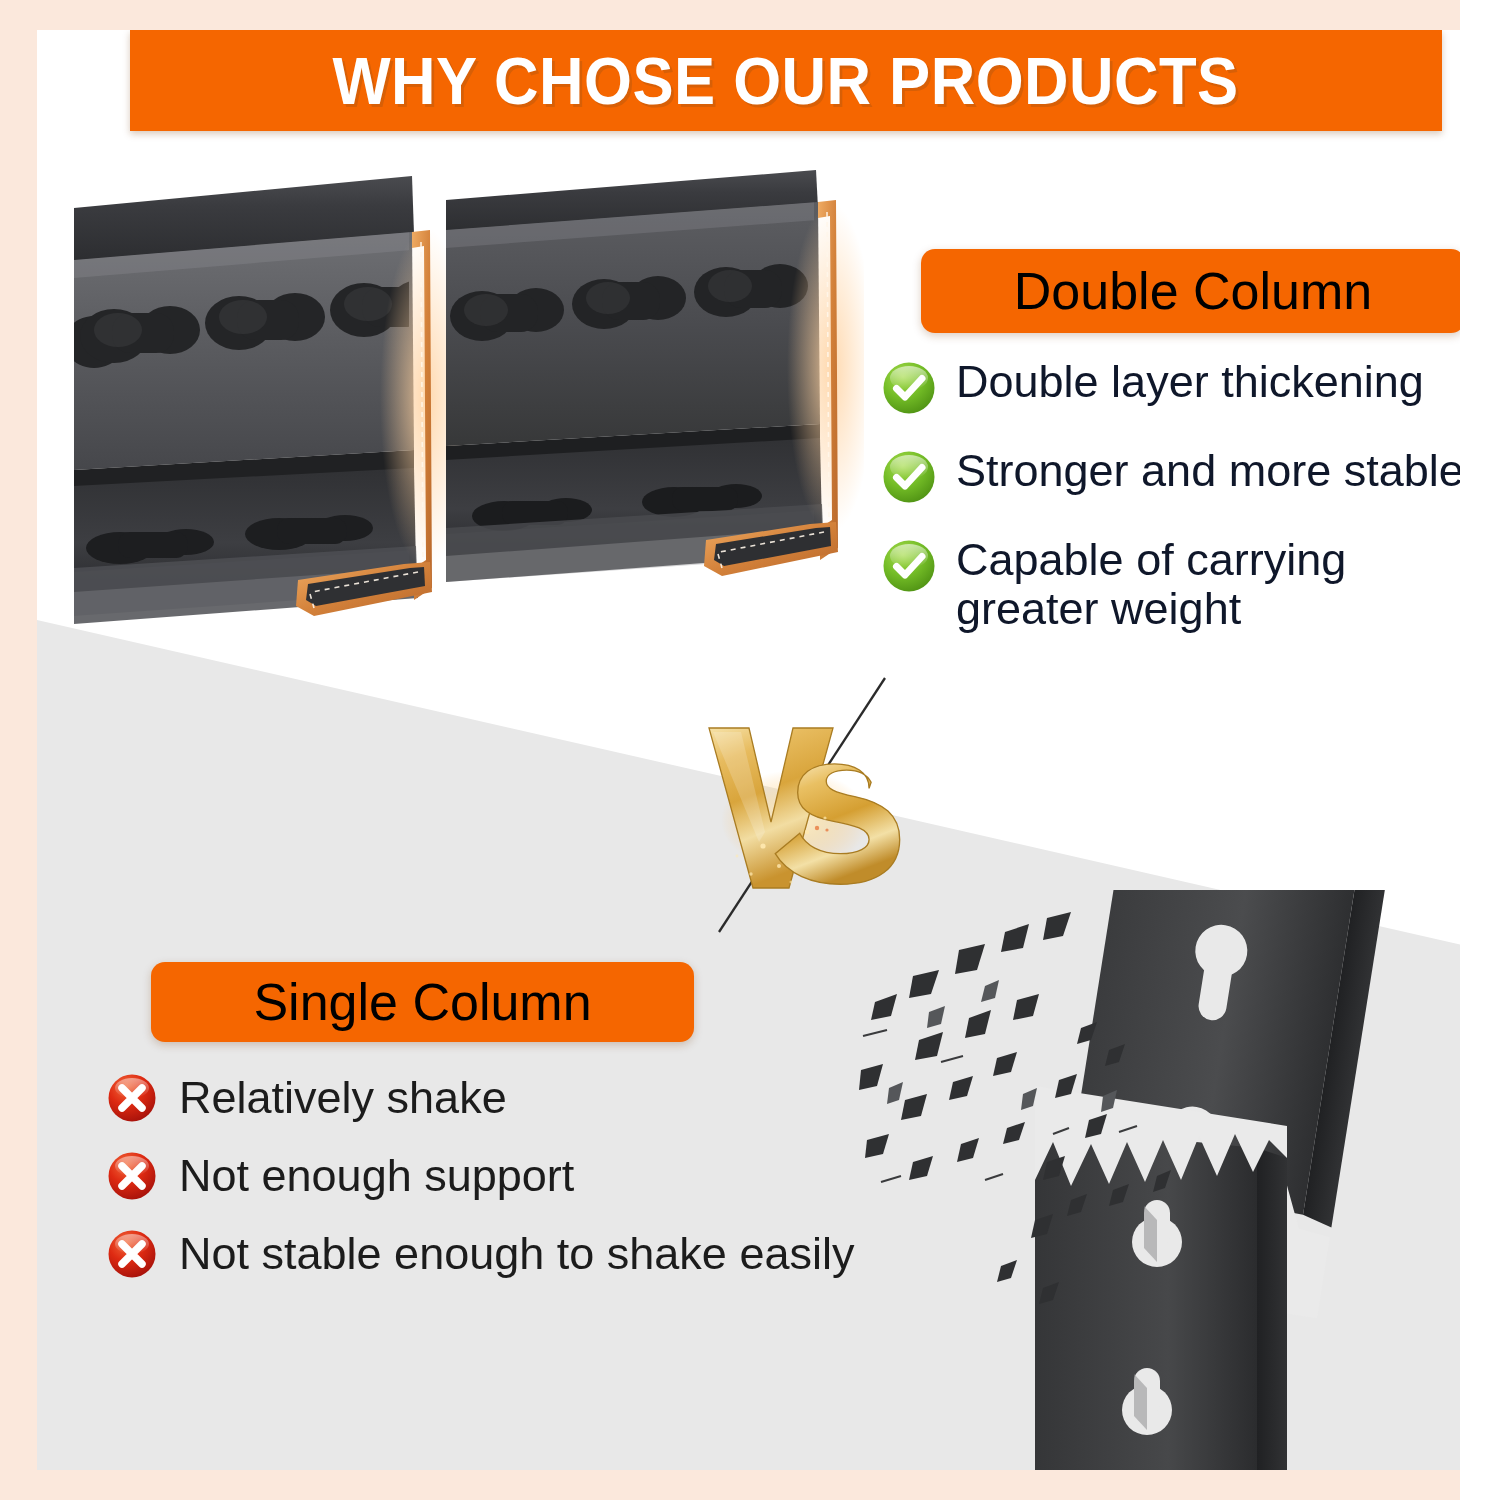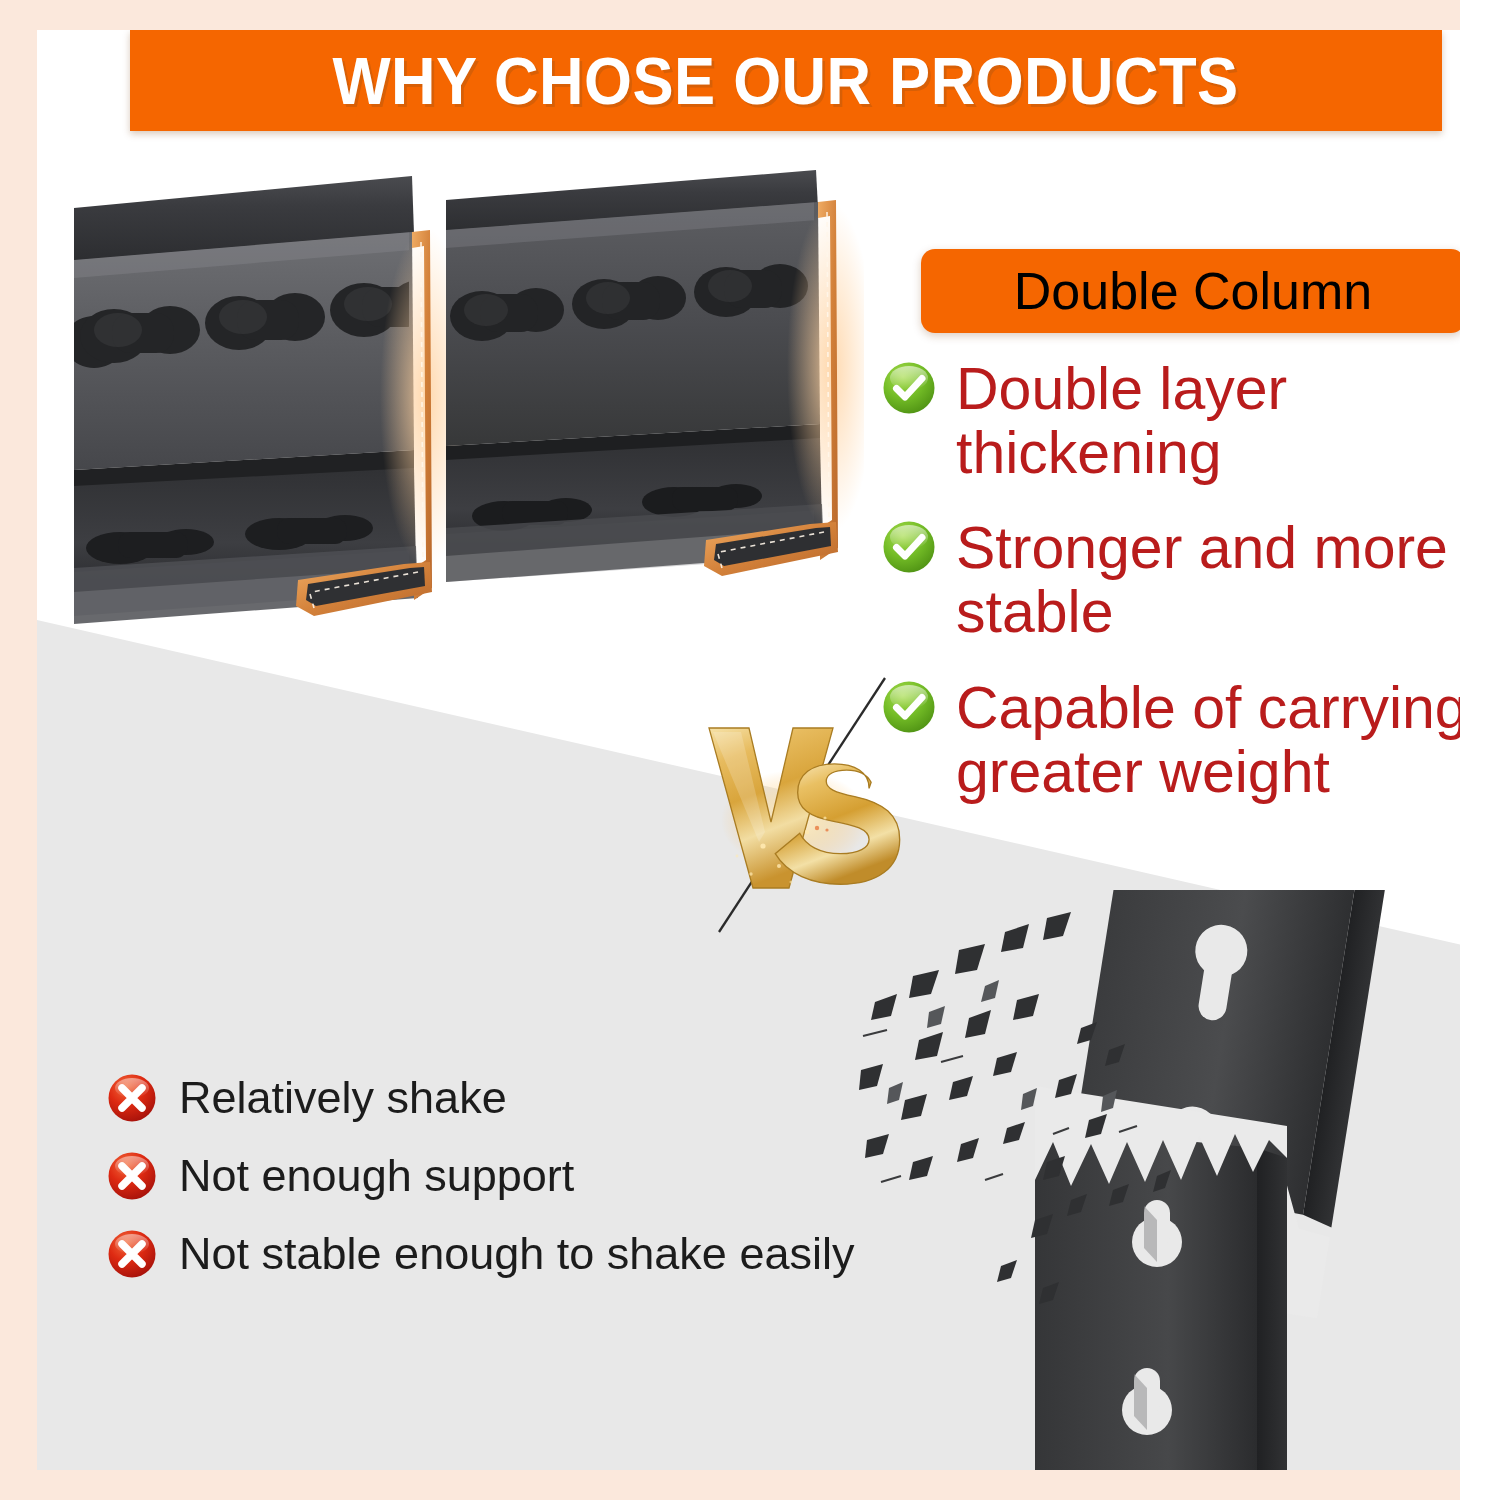--- a/index.html
+++ b/index.html
@@ -115,22 +115,22 @@
   }
   .pro-item:last-child { margin-bottom: 0; }
   .pro-icon {
     flex: 0 0 auto;
     width: 54px;
     height: 54px;
     margin-right: 20px;
     margin-top: 3px;
   }
   .pro-text {
-    color: #b91c1c;
-    font-size: 59px;
+    color: #0f172a;
+    font-size: 45px;
     line-height: 1.08;
   }
 
   
   .con-list {
     position: absolute;
     left: 70px;
     top: 1043px;
     width: 820px;
   }
@@ -429,20 +429,23 @@
           <circle cx="70" cy="186" r="1.4" opacity="0.6"></circle>
           <circle cx="124" cy="212" r="1.5" opacity="0.6"></circle>
         </g>
         <g fill="#e8743a" opacity="0.75">
           <circle cx="150" cy="158" r="2.2"></circle>
           <circle cx="160" cy="160" r="1.6"></circle>
         </g>
       </svg>
     </div>
 
+    <div class="badge badge-single">
+      <span class="badge-label">Single Column</span>
+    </div>
 
     <div class="con-list">
 
       <div class="con-item">
         <span class="con-icon">
           <svg width="50" height="50" viewBox="0 0 50 50" xmlns="http://www.w3.org/2000/svg">
             <defs>
               <radialGradient id="rGrad" cx="38%" cy="26%" r="80%">
                 <stop offset="0%" stop-color="#f26b3c"></stop>
                 <stop offset="48%" stop-color="#de2a12"></stop>

